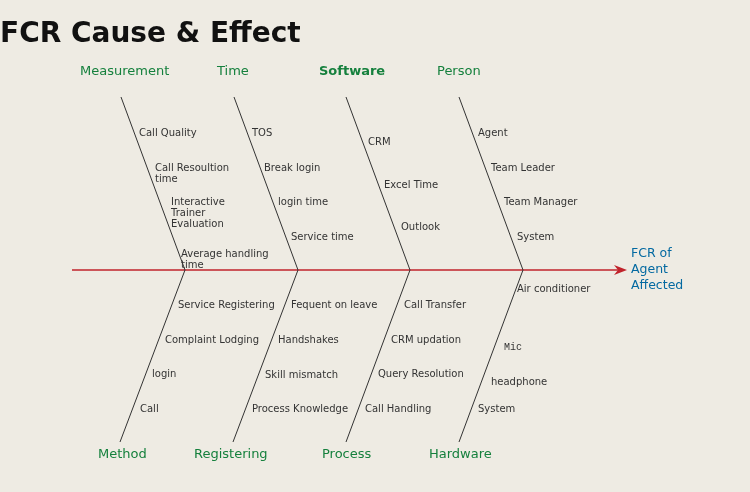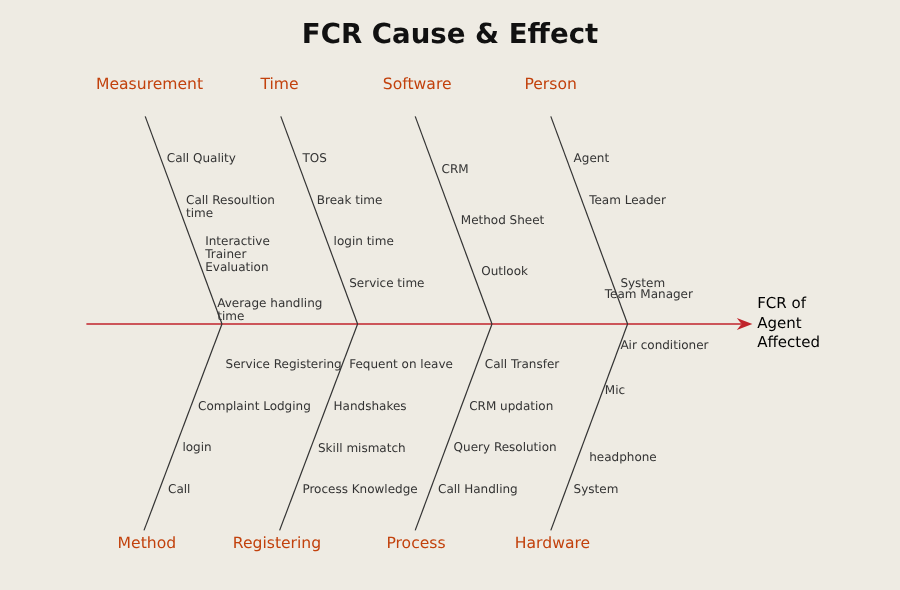--- a/index.html
+++ b/index.html
@@ -6,35 +6,35 @@
     body {
       width: 750px; height: 492px;
       background: #eeebe3;
       position: relative;
       overflow: hidden;
       font-family: "DejaVu Sans", sans-serif;
       color: #2b2b2b;
     }
     .title {
       position: absolute; left: 0; top: 16px; width: 750px;
-      text-align: center; font-weight: bold; font-size: 23px; color: #111;
+      text-align: left; font-weight: bold; font-size: 28px; color: #111;
       font-family: "DejaVu Sans", sans-serif;
     }
     svg.diagram { position: absolute; left: 0; top: 0; }
     .cat {
-      position: absolute; font-size: 13px; color: #c2410c;
+      position: absolute; font-size: 13px; color: #15803d;
       white-space: nowrap;
     }
     .cause {
       position: absolute; font-size: 10px; color: #333; line-height: 11px;
       white-space: pre-line;
     }
     .effect {
       position: absolute; left: 631px; top: 245px; font-size: 12.5px;
-      line-height: 16px; color: #000000; white-space: pre-line;
+      line-height: 16px; color: #0369a1; white-space: pre-line;
     }
   </style>
 </head>
 <body>
 
 <div class="title">FCR Cause &amp; Effect</div>
 
 <svg class="diagram" width="750" height="492" viewBox="0 0 750 492">
 
   <line x1="72" y1="270" x2="618" y2="270" stroke="#c0232b" stroke-width="1.3"></line>
@@ -46,66 +46,66 @@
   <line x1="459" y1="97" x2="523" y2="270" stroke="#333" stroke-width="1"></line>
 
   <line x1="185" y1="270" x2="120" y2="442" stroke="#333" stroke-width="1"></line>
   <line x1="298" y1="270" x2="233" y2="442" stroke="#333" stroke-width="1"></line>
   <line x1="410" y1="270" x2="346" y2="442" stroke="#333" stroke-width="1"></line>
   <line x1="523" y1="270" x2="459" y2="442" stroke="#333" stroke-width="1"></line>
 </svg>
 
 <div class="cat" style="left:80px; top:63px;">Measurement</div>
 <div class="cat" style="left:217px; top:63px;">Time</div>
-<div class="cat" style="left:319px; top:63px;">Software</div>
+<div class="cat" style="left:319px; top:63px;font-weight:bold;">Software</div>
 <div class="cat" style="left:437px; top:63px;">Person</div>
 
 <div class="cause" style="left:139px; top:127px;">Call Quality</div>
 <div class="cause" style="left:155px; top:162px;">Call Resoultion
 time</div>
 <div class="cause" style="left:171px; top:196px;">Interactive
 Trainer
 Evaluation</div>
 <div class="cause" style="left:181px; top:248px;">Average handling
 time</div>
 
 <div class="cause" style="left:252px; top:127px;">TOS</div>
-<div class="cause" style="left:264px; top:162px;">Break time</div>
+<div class="cause" style="left:264px; top:162px;">Break login</div>
 <div class="cause" style="left:278px; top:196px;">login time</div>
 <div class="cause" style="left:291px; top:231px;">Service time</div>
 
 <div class="cause" style="left:368px; top:136px;">CRM</div>
-<div class="cause" style="left:384px; top:179px;">Method Sheet</div>
+<div class="cause" style="left:384px; top:179px;">Excel Time</div>
 <div class="cause" style="left:401px; top:221px;">Outlook</div>
 
 <div class="cause" style="left:478px; top:127px;">Agent</div>
 <div class="cause" style="left:491px; top:162px;">Team Leader</div>
-<div class="cause" style="left:504px; top:196px;margin-top:44px;">Team Manager</div>
+<div class="cause" style="left:504px; top:196px;">Team Manager</div>
 <div class="cause" style="left:517px; top:231px;">System</div>
 
 <div class="effect">FCR of
 Agent
 Affected</div>
 
-<div class="cause" style="left:178px; top:299px;margin-left:10px;">Service Registering</div>
+<div class="cause" style="left:178px; top:299px;">Service Registering</div>
 <div class="cause" style="left:165px; top:334px;">Complaint Lodging</div>
 <div class="cause" style="left:152px; top:368px;">login</div>
 <div class="cause" style="left:140px; top:403px;">Call</div>
 
 <div class="cause" style="left:291px; top:299px;">Fequent on leave</div>
 <div class="cause" style="left:278px; top:334px;">Handshakes</div>
 <div class="cause" style="left:265px; top:369px;">Skill mismatch</div>
 <div class="cause" style="left:252px; top:403px;">Process Knowledge</div>
 
 <div class="cause" style="left:404px; top:299px;">Call Transfer</div>
 <div class="cause" style="left:391px; top:334px;">CRM updation</div>
 <div class="cause" style="left:378px; top:368px;">Query Resolution</div>
 <div class="cause" style="left:365px; top:403px;">Call Handling</div>
 
 <div class="cause" style="left:517px; top:283px;">Air conditioner</div>
-<div class="cause" style="left:504px; top:320px;">Mic</div>
+<div class="cause" style="left:504px; top:342px;font-family:Liberation Mono, monospace;">Mic</div>
 <div class="cause" style="left:491px; top:376px;">headphone</div>
 <div class="cause" style="left:478px; top:403px;">System</div>
 
 <div class="cat" style="left:98px; top:446px;">Method</div>
 <div class="cat" style="left:194px; top:446px;">Registering</div>
 <div class="cat" style="left:322px; top:446px;">Process</div>
 <div class="cat" style="left:429px; top:446px;">Hardware</div>
 
 </body></html>

